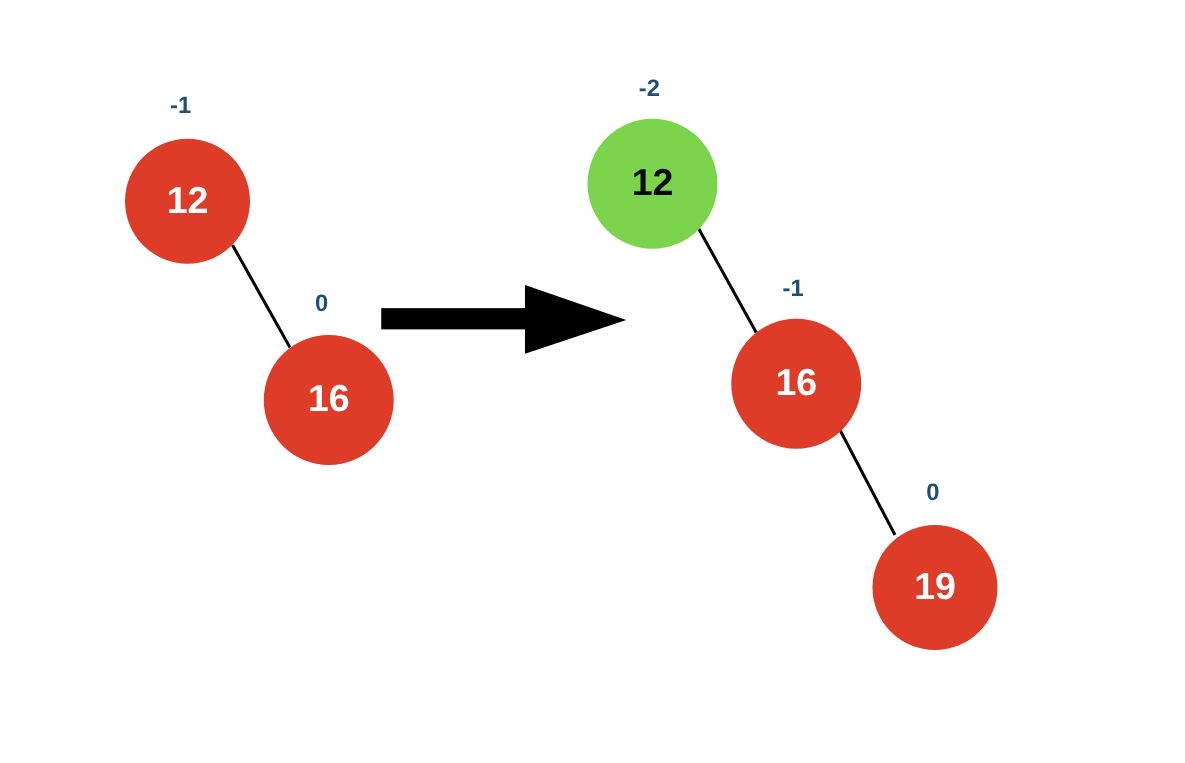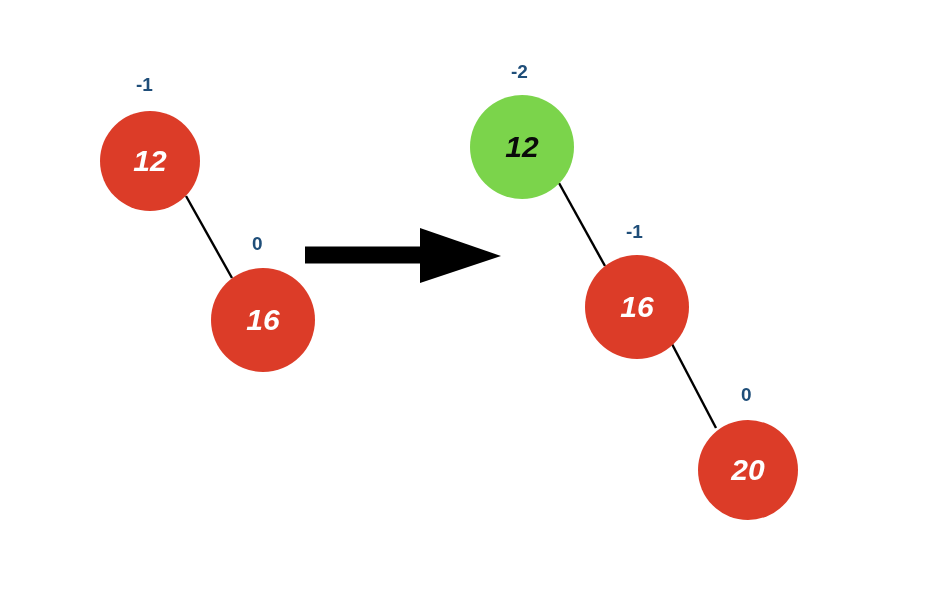--- a/index.html
+++ b/index.html
@@ -29,21 +29,20 @@
     display: flex;
     align-items: center;
     justify-content: center;
     box-sizing: border-box;
   }
   .node-label {
     font-size: 30px;
     font-weight: bold;
     line-height: 1;
     user-select: none;
-    font-style: italic;
   }
   .node-red { background: #dc3c28; }
   .node-green { background: #7bd44b; }
   .text-white { color: #ffffff; }
   .text-black { color: #0a0a0a; }
   .bf-label {
     position: absolute;
     color: #1f4e79;
     font-size: 19px;
     font-weight: bold;
@@ -111,18 +110,18 @@
 
     <div class="bf-label" style="left:626px; top:222px;">-1</div>
 
     <div class="node node-red" style="left:585px; top:255px; width:104px; height:104px;">
       <span class="node-label text-white">16</span>
     </div>
 
     <div class="bf-label" style="left:741px; top:385px;">0</div>
 
     <div class="node node-red" style="left:698px; top:420px; width:100px; height:100px;">
-      <span class="node-label text-white">20</span>
+      <span class="node-label text-white">19</span>
     </div>
 
   </div>
 
 </div>
 
 </body></html>

